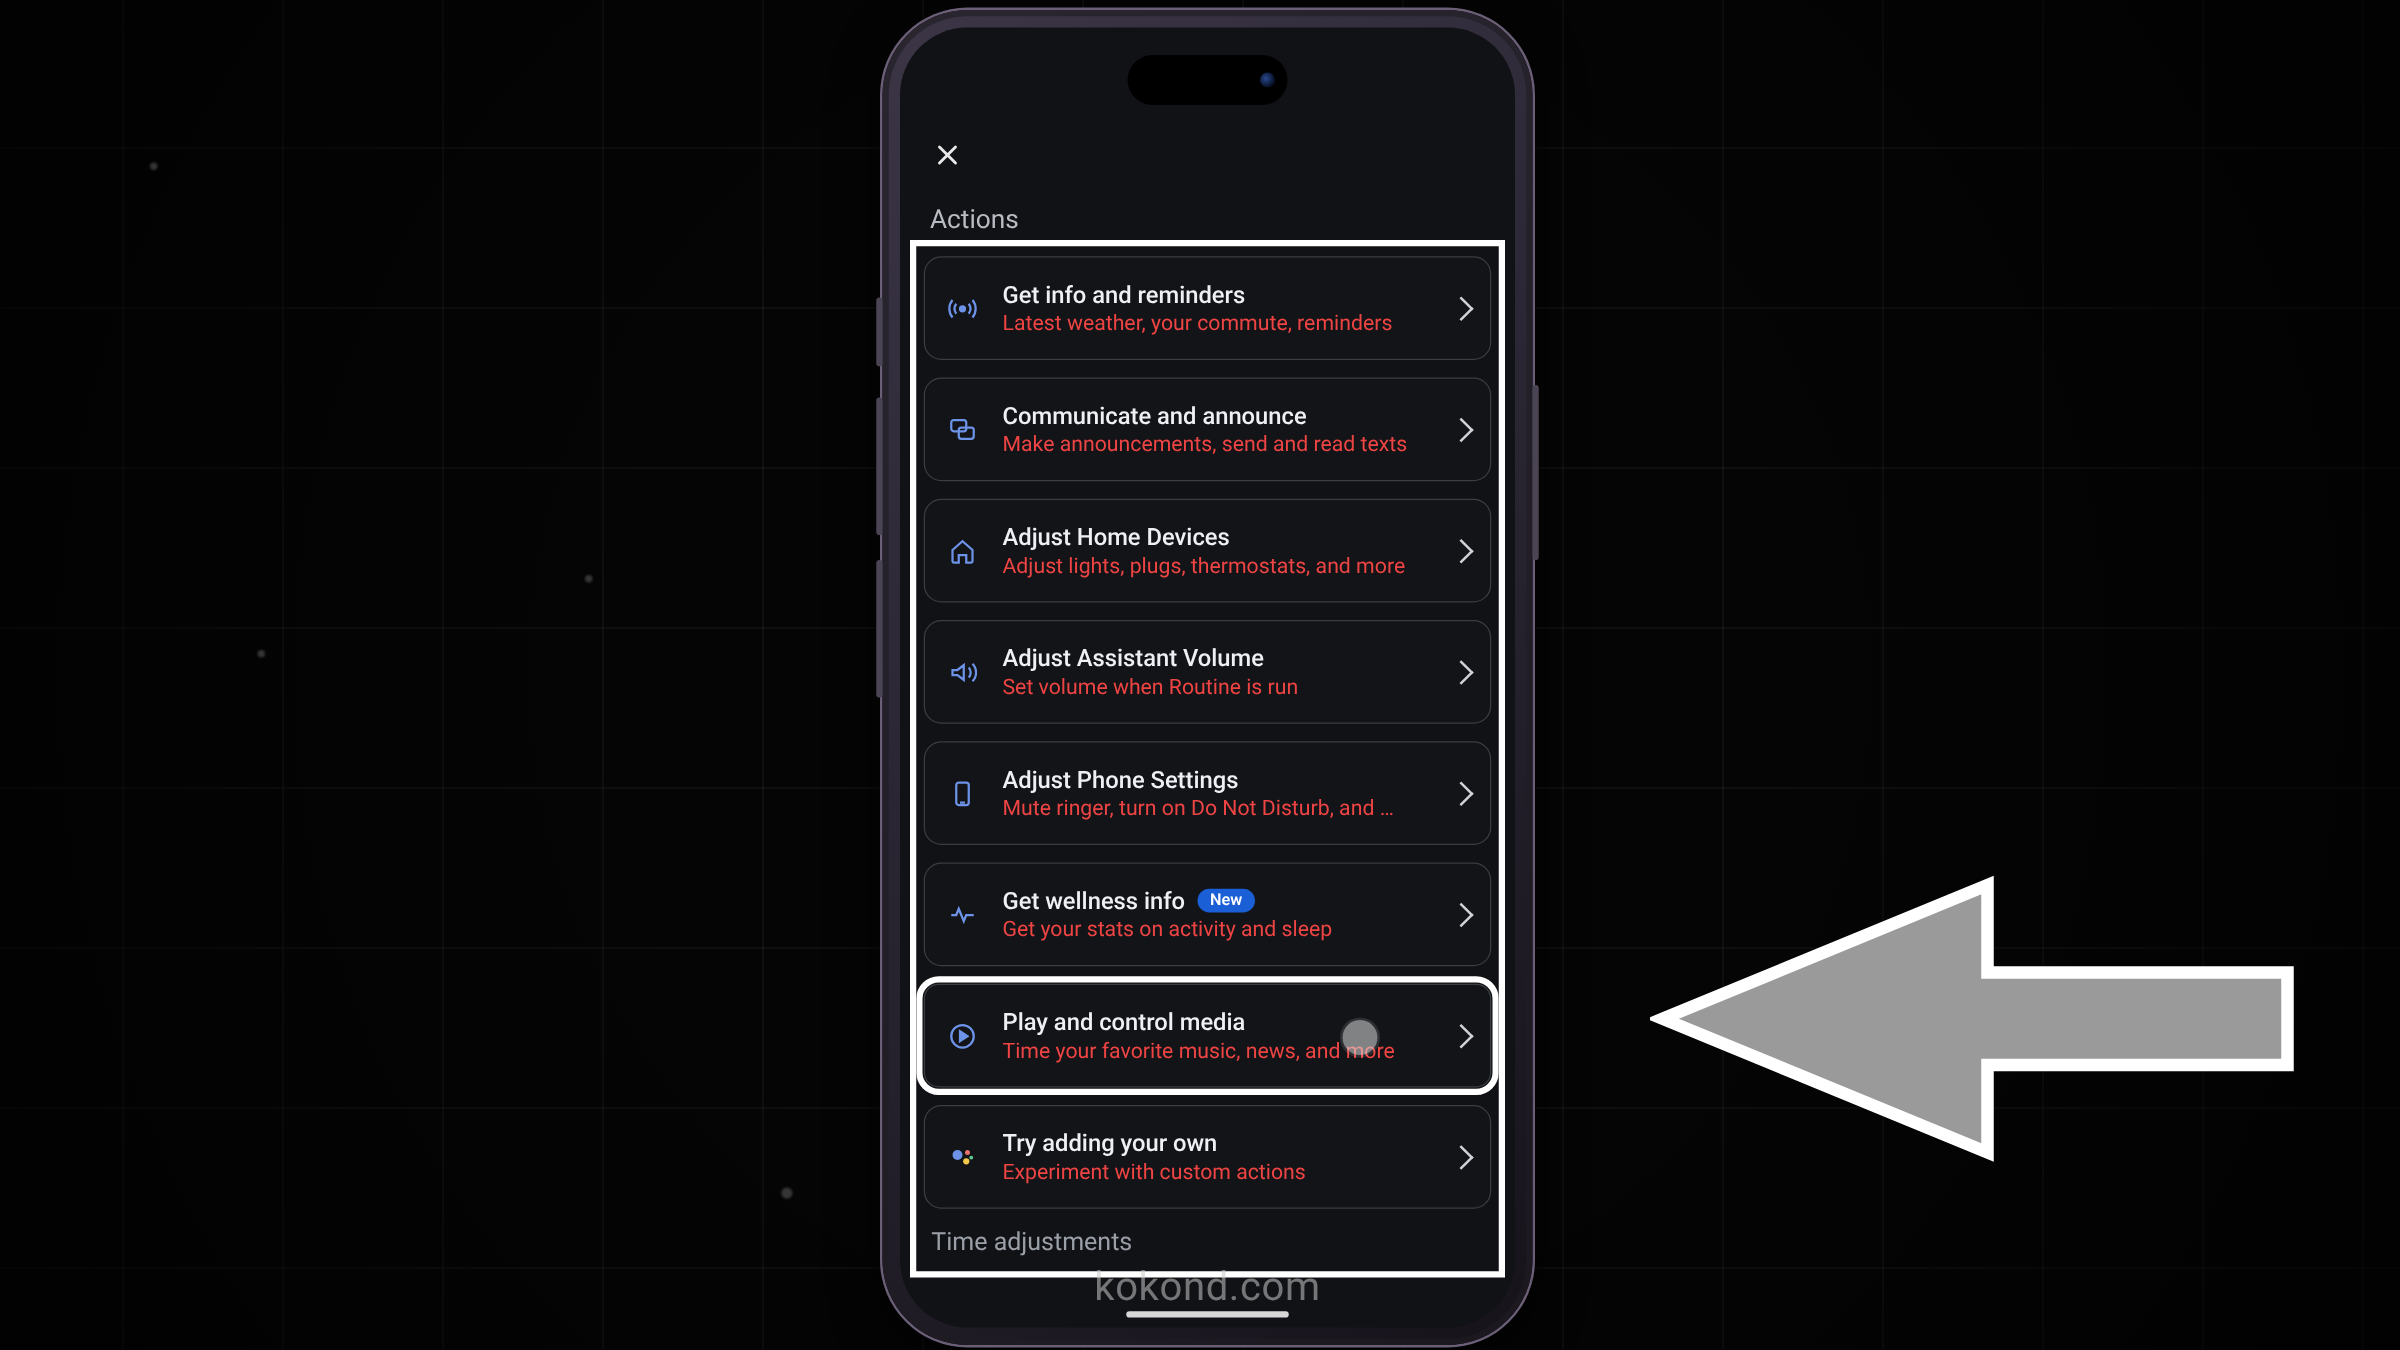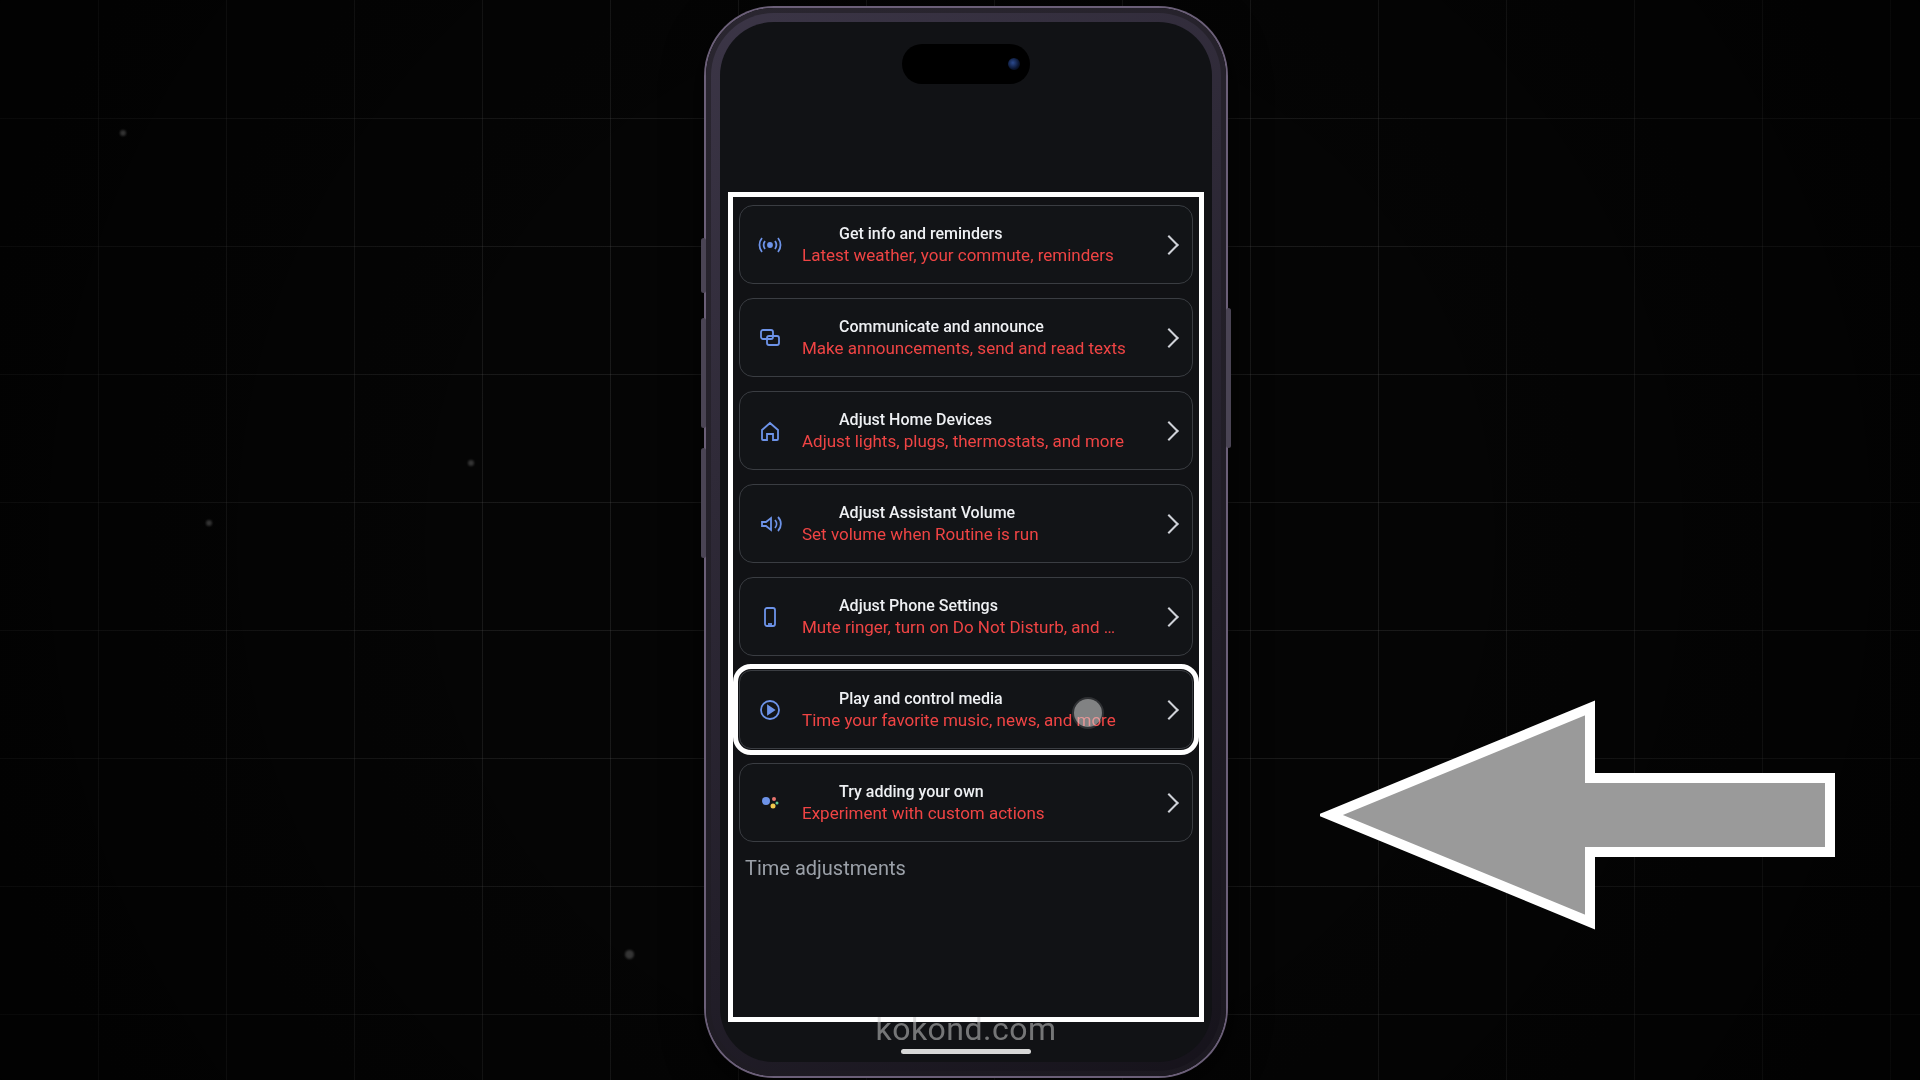--- a/index.html
+++ b/index.html
@@ -192,21 +192,21 @@
     outline:5px solid #fff;
     outline-offset:1px;
     border-radius:12px;
   }
   .ai-icon{
     width:28px;height:28px;flex:0 0 28px;display:flex;align-items:center;justify-content:center;color:#7aa7ff;
   }
   .ai-icon svg{width:24px;height:24px;stroke:#6d93e8;fill:none;stroke-width:1.8;}
   .ai-body{ flex:1; min-width:0; display:flex;flex-direction:column;gap:2px;}
   .ai-title-row{display:flex;align-items:center;gap:10px;}
-  .ai-title{ color:#eef0f3;font-size:16px;font-weight:500;margin-left:37px;}
+  .ai-title{ color:#eef0f3;font-size:19px;font-weight:500;}
   .ai-sub{ color:#ef4444;font-size:17px;white-space:nowrap;overflow:hidden;text-overflow:ellipsis;}
   .new-badge{
     background:#1a5fd6;color:#fff;font-size:13px;font-weight:600;padding:2px 10px;border-radius:10px;
   }
   .chev{
     width:12px;height:12px;border-right:2.5px solid #cfd2d8;border-top:2.5px solid #cfd2d8;transform:rotate(45deg);flex:0 0 auto;
   }
 
   .touch-dot{
     position:absolute;width:28px;height:28px;border-radius:50%;background:rgba(220,220,220,0.55);
@@ -270,20 +270,28 @@
         <span class="gmail-ico"></span>
       </div>
       <div class="status-right">
         <span class="rec-pill"></span>
         <span class="wifi-ico"></span>
         <span class="sig-ico"></span>
         <span class="batt-ico"></span>
       </div>
     </div>
 
+    <div class="page-header">
+      <div class="close-x">
+        <svg viewBox="0 0 24 24">
+            <path d="M5 5 L19 19 M19 5 L5 19"></path>
+          </svg>
+      </div>
+      <div class="section-title">Actions</div>
+    </div>
 
     <div class="list-highlight"></div>
 
     <div class="list-wrap">
 
       <div class="action-item">
         <span class="ai-icon">
           <svg viewBox="0 0 24 24">
               <circle cx="12" cy="12" r="2" fill="#6d93e8"></circle>
               <path d="M7 8a7 7 0 000 8M17 8a7 7 0 010 8M4 5a11 11 0 000 14M20 5a11 11 0 010 14"></path>
@@ -353,20 +361,35 @@
         </span>
         <div class="ai-body">
           <div class="ai-title-row">
               <span class="ai-title">Adjust Phone Settings</span>
             </div>
           <span class="ai-sub">Mute ringer, turn on Do Not Disturb, and …</span>
         </div>
         <span class="chev"></span>
       </div>
 
+      <div class="action-item">
+        <span class="ai-icon">
+          <svg viewBox="0 0 24 24">
+              <path d="M3 12h4l2-5 4 10 2-5h6"></path>
+            </svg>
+        </span>
+        <div class="ai-body">
+          <div class="ai-title-row">
+            <span class="ai-title">Get wellness info</span>
+            <span class="new-badge">New</span>
+          </div>
+          <span class="ai-sub">Get your stats on activity and sleep</span>
+        </div>
+        <span class="chev"></span>
+      </div>
 
       <div class="action-item emph">
         <span class="ai-icon">
           <svg viewBox="0 0 24 24">
               <circle cx="12" cy="12" r="9"></circle>
               <path d="M10 8l6 4-6 4z" fill="#6d93e8"></path>
             </svg>
         </span>
         <div class="ai-body">
           <div class="ai-title-row">

